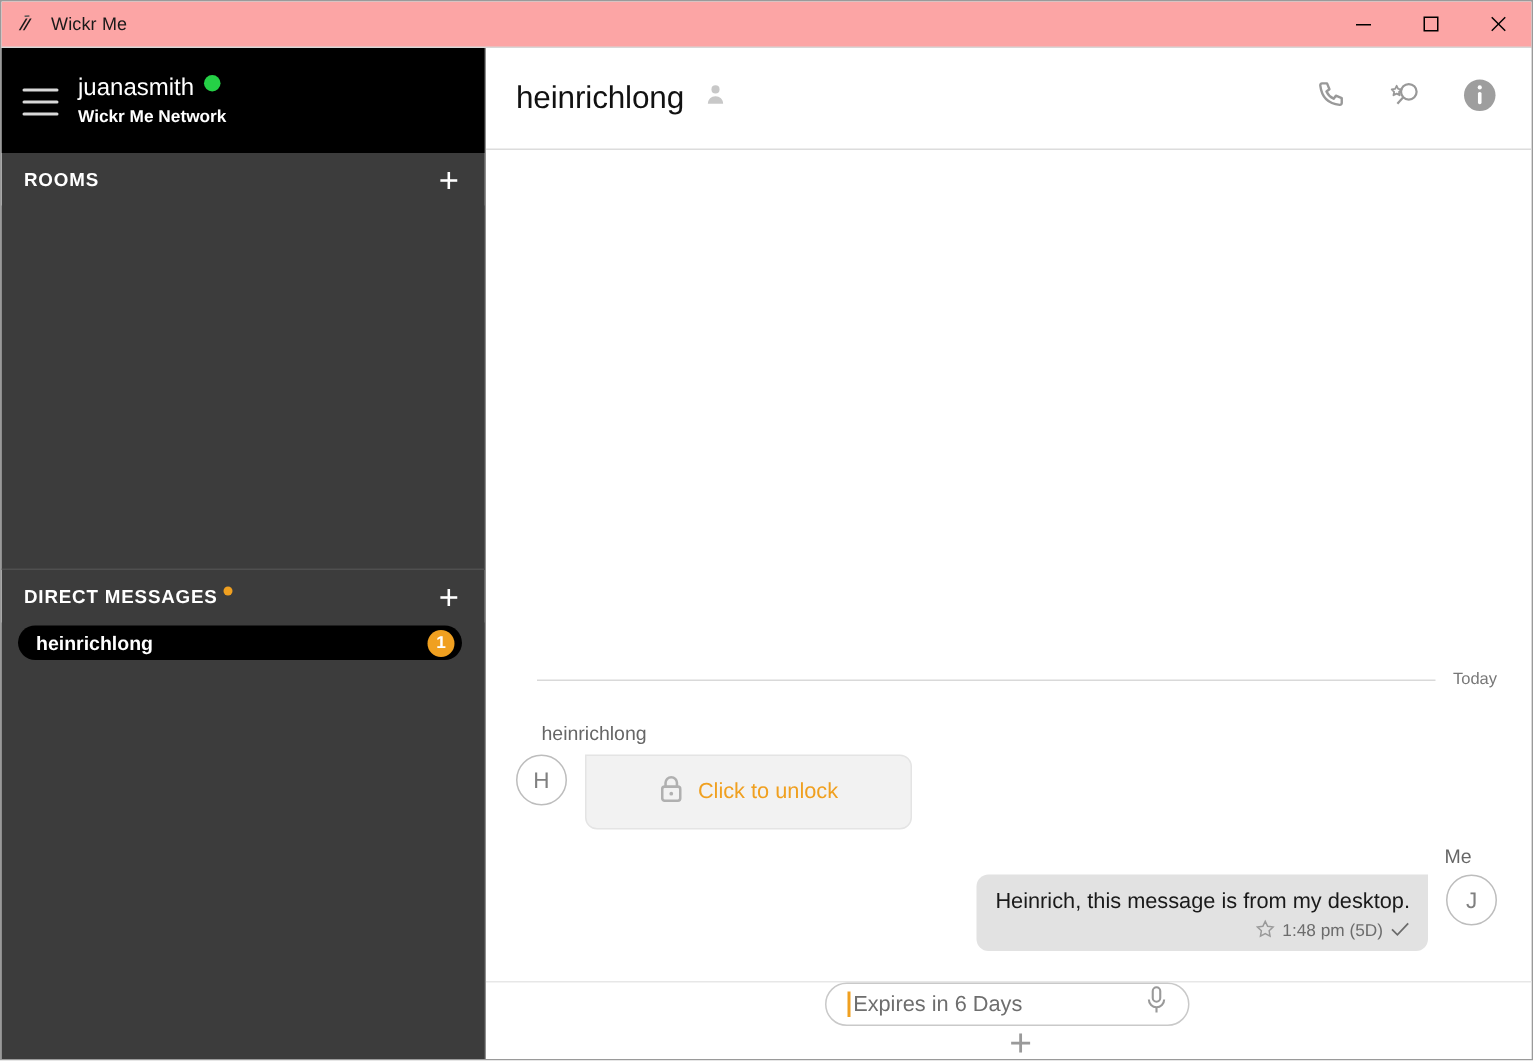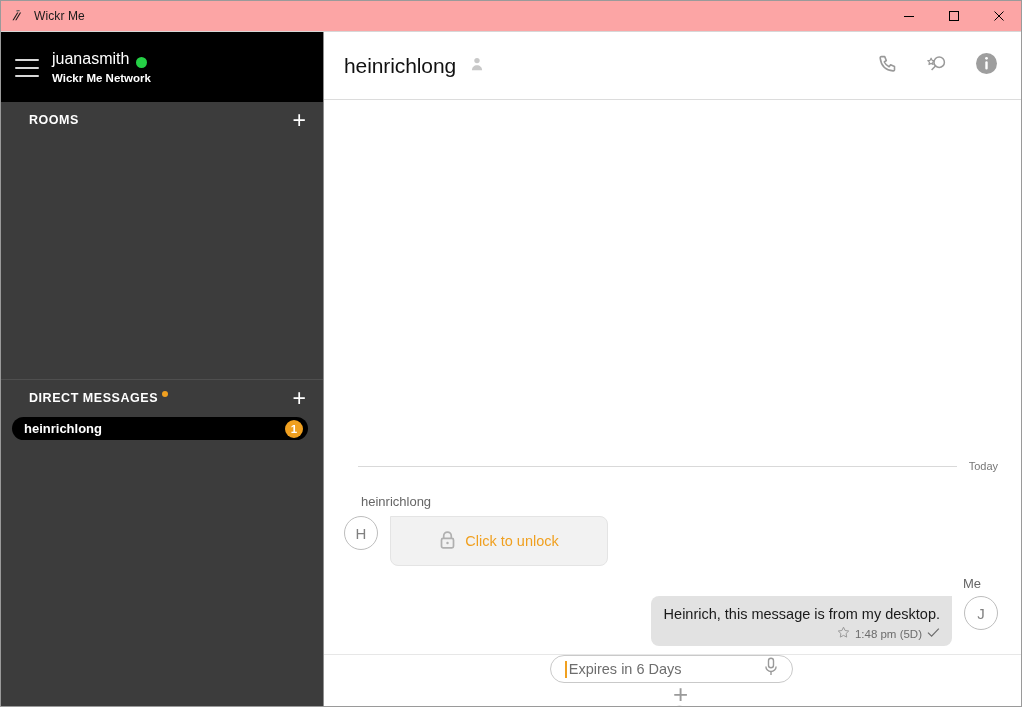--- a/index.html
+++ b/index.html
@@ -105,21 +105,21 @@
     margin-right: 13px;
     margin-top: 1px;
   }
   .hamburger span {
     display: block;
     height: 2px;
     background: #d8d8d8;
     border-radius: 1px;
   }
   .profile-text { display: flex; flex-direction: column; justify-content: center; }
-  .profile-name-row { display: flex; align-items: flex-end; gap: 7px; }
+  .profile-name-row { display: flex; align-items: flex-start; gap: 7px; }
   .profile-name {
     color: #ffffff;
     font-size: 16px;
     line-height: 18px;
   }
   .status-dot {
     width: 11px;
     height: 11px;
     border-radius: 50%;
     background: #25d046;
@@ -164,21 +164,20 @@
     justify-content: space-between;
   }
   .section-title {
     color: #ffffff;
     font-size: 12.5px;
     font-weight: bold;
     letter-spacing: .55px;
     display: flex;
     align-items: baseline;
     gap: 4px;
-    margin-left: 13px;
   }
   .dot-orange {
     width: 6px;
     height: 6px;
     background: #f0a020;
     border-radius: 50%;
     display: inline-block;
     position: relative;
     top: -5px;
   }
@@ -316,21 +315,21 @@
     gap: 9px;
     color: #f0a020;
     font-size: 14.5px;
   }
   .lock-icon { display: block; }
 
   .msg-out {
     display: flex;
     flex-direction: column;
     align-items: flex-end;
-    margin-bottom: 8px;
+    margin-bottom: 20px;
   }
   .msg-out-label {
     font-size: 13px;
     color: #666666;
     margin-right: 17px;
     margin-bottom: 5px;
   }
   .msg-out-row { display: flex; align-items: flex-start; }
   .bubble-out {
     background: #e2e2e2;

